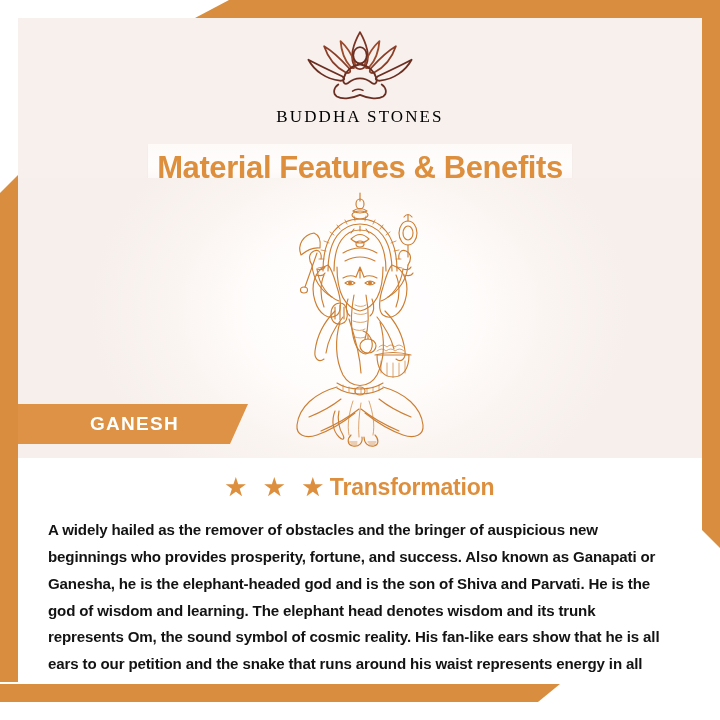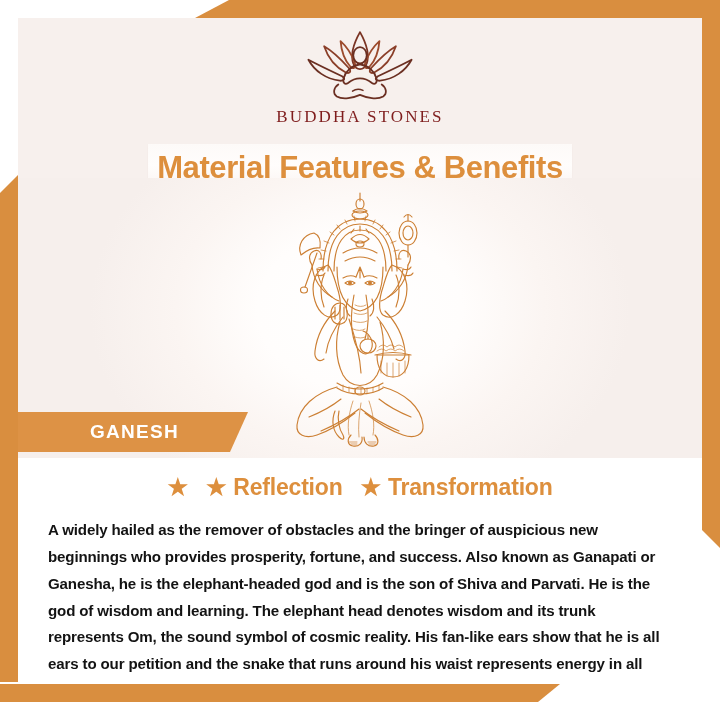--- a/index.html
+++ b/index.html
@@ -86,21 +86,21 @@
     width: 142px;
     height: 78px;
     display: block;
   }
 
   .logo-word {
     margin-top: 3px;
     font-family: "Liberation Serif", serif;
     font-size: 17px;
     letter-spacing: 2.1px;
-    color: #7f1d1d;
+    color: #000000;
     font-weight: 400;
   }
 
   .title-band {
     position: absolute;
     left: 130px;
     right: 130px;
     top: 126px;
     height: 48px;
     background: linear-gradient(to bottom, #fdfaf8 0%, #fffdfc 45%, #faf3f0 100%);
@@ -134,21 +134,21 @@
     top: 50%;
     transform: translate(-50%, -50%);
     width: 190px;
     height: 262px;
   }
 
   
   .tag {
     position: absolute;
     left: -18px;
-    bottom: 6px;
+    bottom: 14px;
     width: 248px;
     height: 40px;
     background: #dd9245;
     clip-path: polygon(0 0, 100% 0, calc(100% - 18px) 100%, 0 100%);
     display: flex;
     align-items: center;
   }
   .tag span {
     margin-left: 90px;
     color: #ffffff;
@@ -380,21 +380,20 @@
     </div>
 
     <div class="textblock">
 
       <div class="keywords">
         <span class="kw">
           <span class="star">★</span>
         </span>
         <span class="kw">
           <span class="star">★</span>
-          <span>Reflection</span>
         </span>
         <span class="kw">
           <span class="star">★</span>
           <span>Transformation</span>
         </span>
       </div>
 
       <p class="body-copy">A widely hailed as the remover of obstacles and the bringer of auspicious new beginnings who provides prosperity, fortune, and success. Also known as Ganapati or Ganesha, he is the elephant-headed god and is the son of Shiva and Parvati. He is the god of wisdom and learning. The elephant head denotes wisdom and its trunk represents Om, the sound symbol of cosmic reality. His fan-like ears show that he is all ears to our petition and the snake that runs around his waist represents energy in all forms.</p>
     </div>
 

